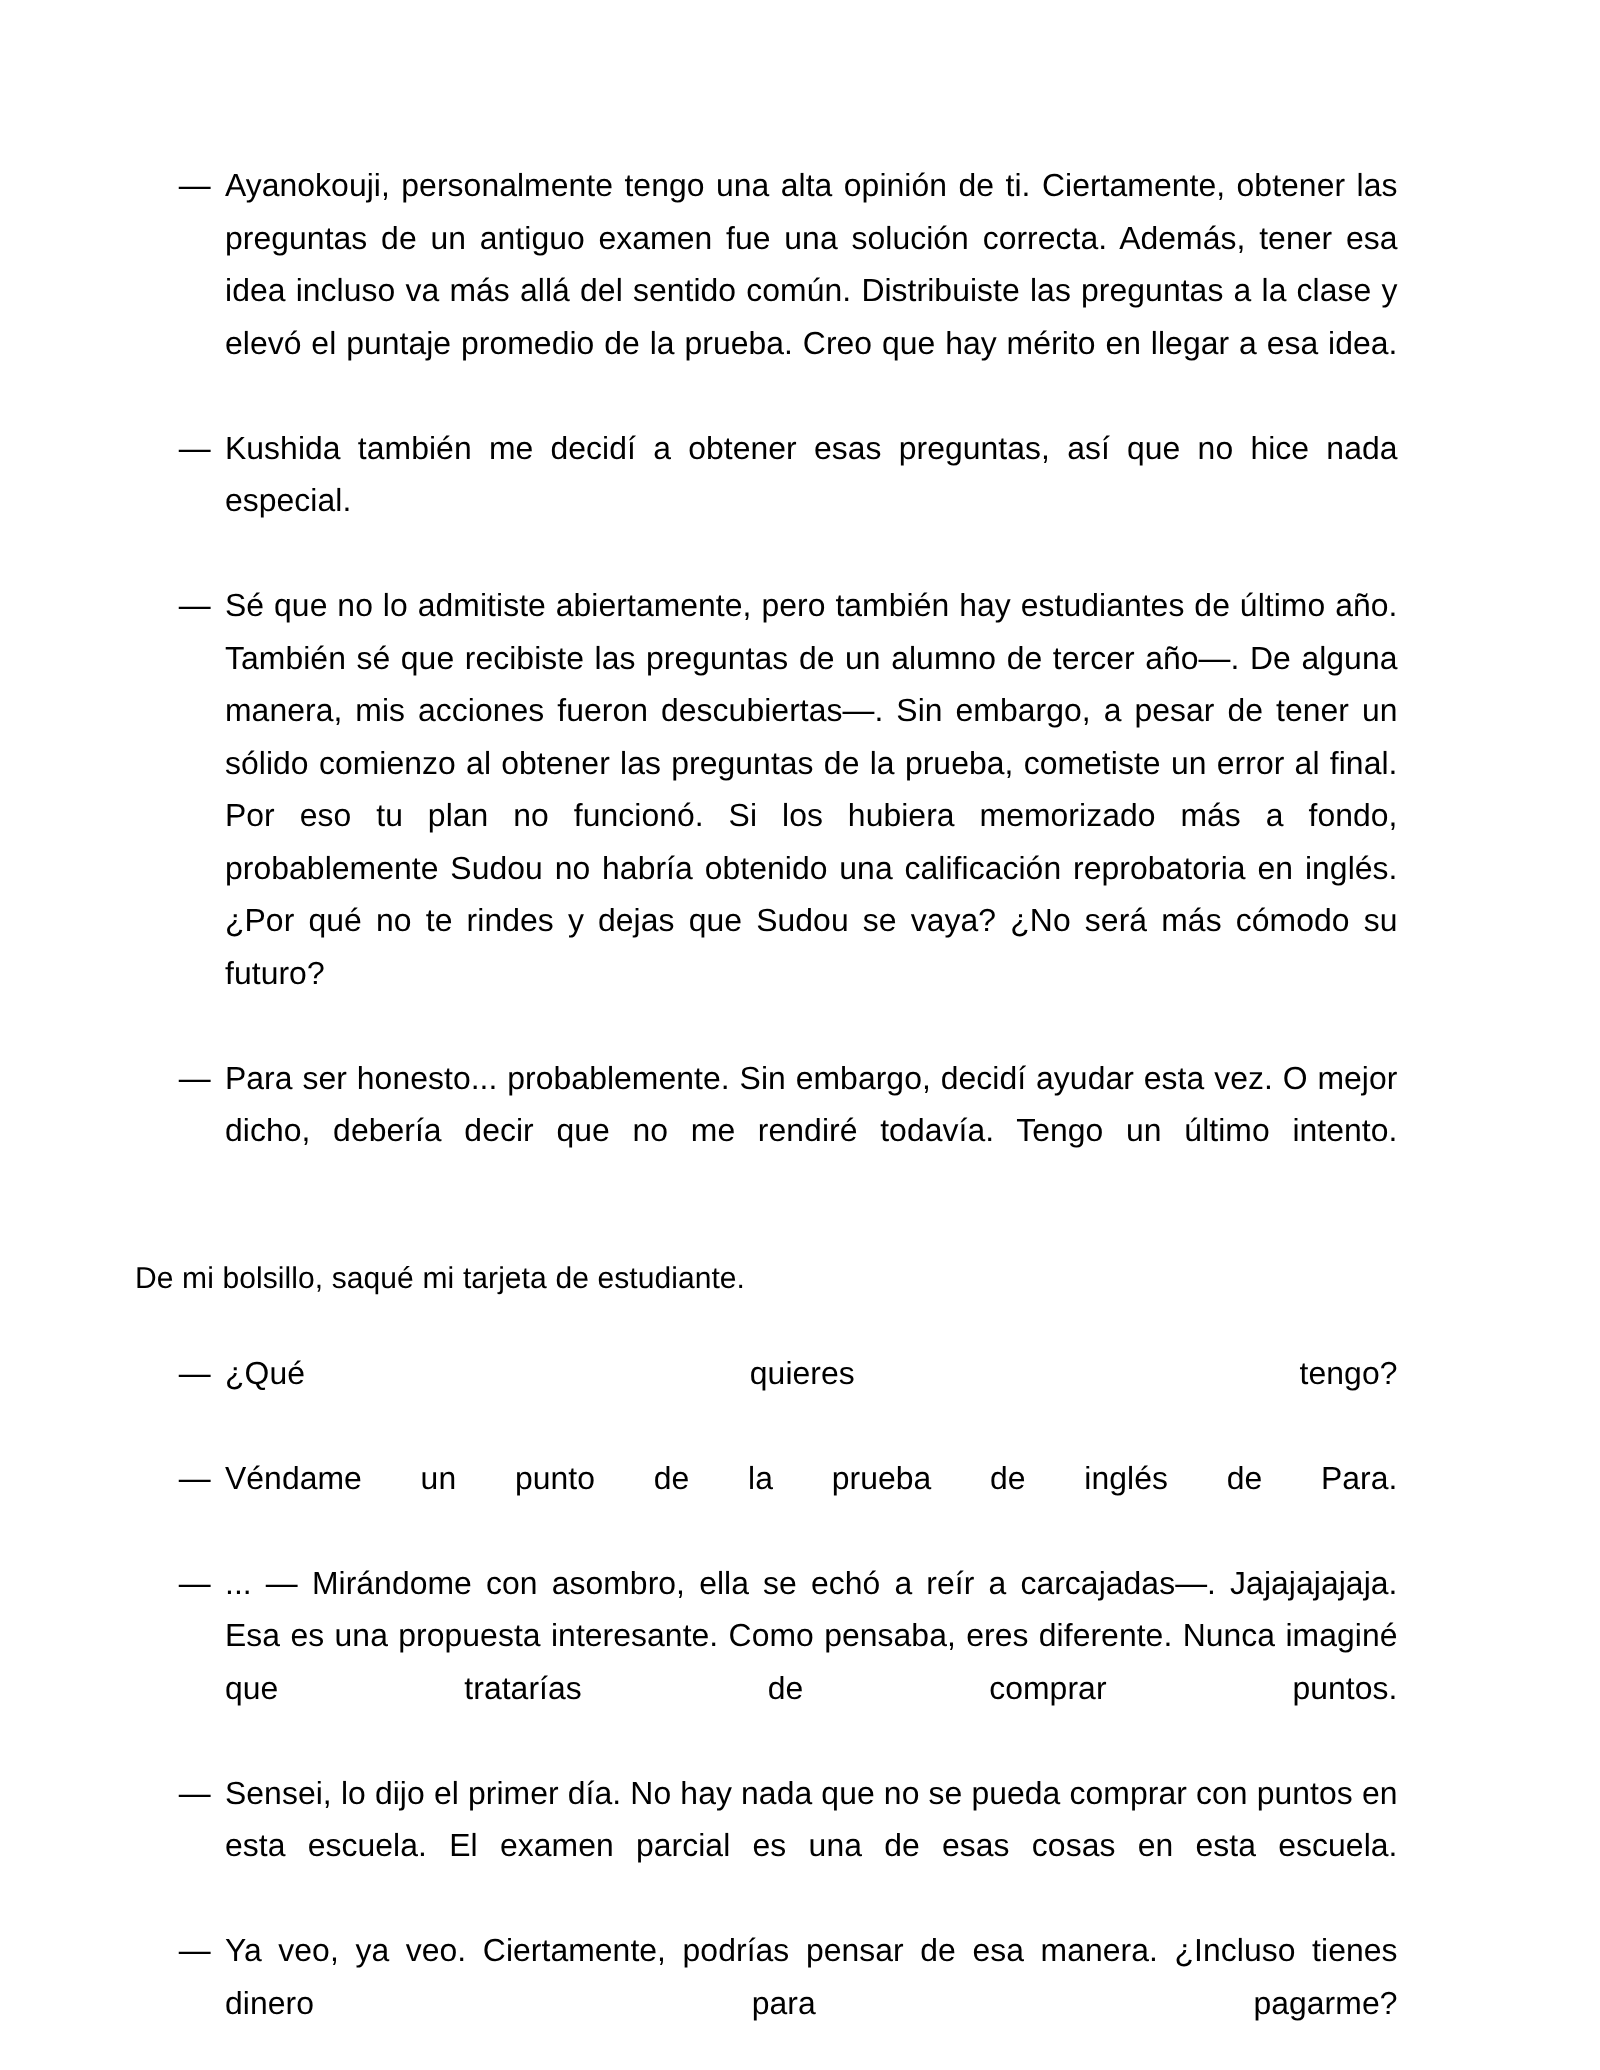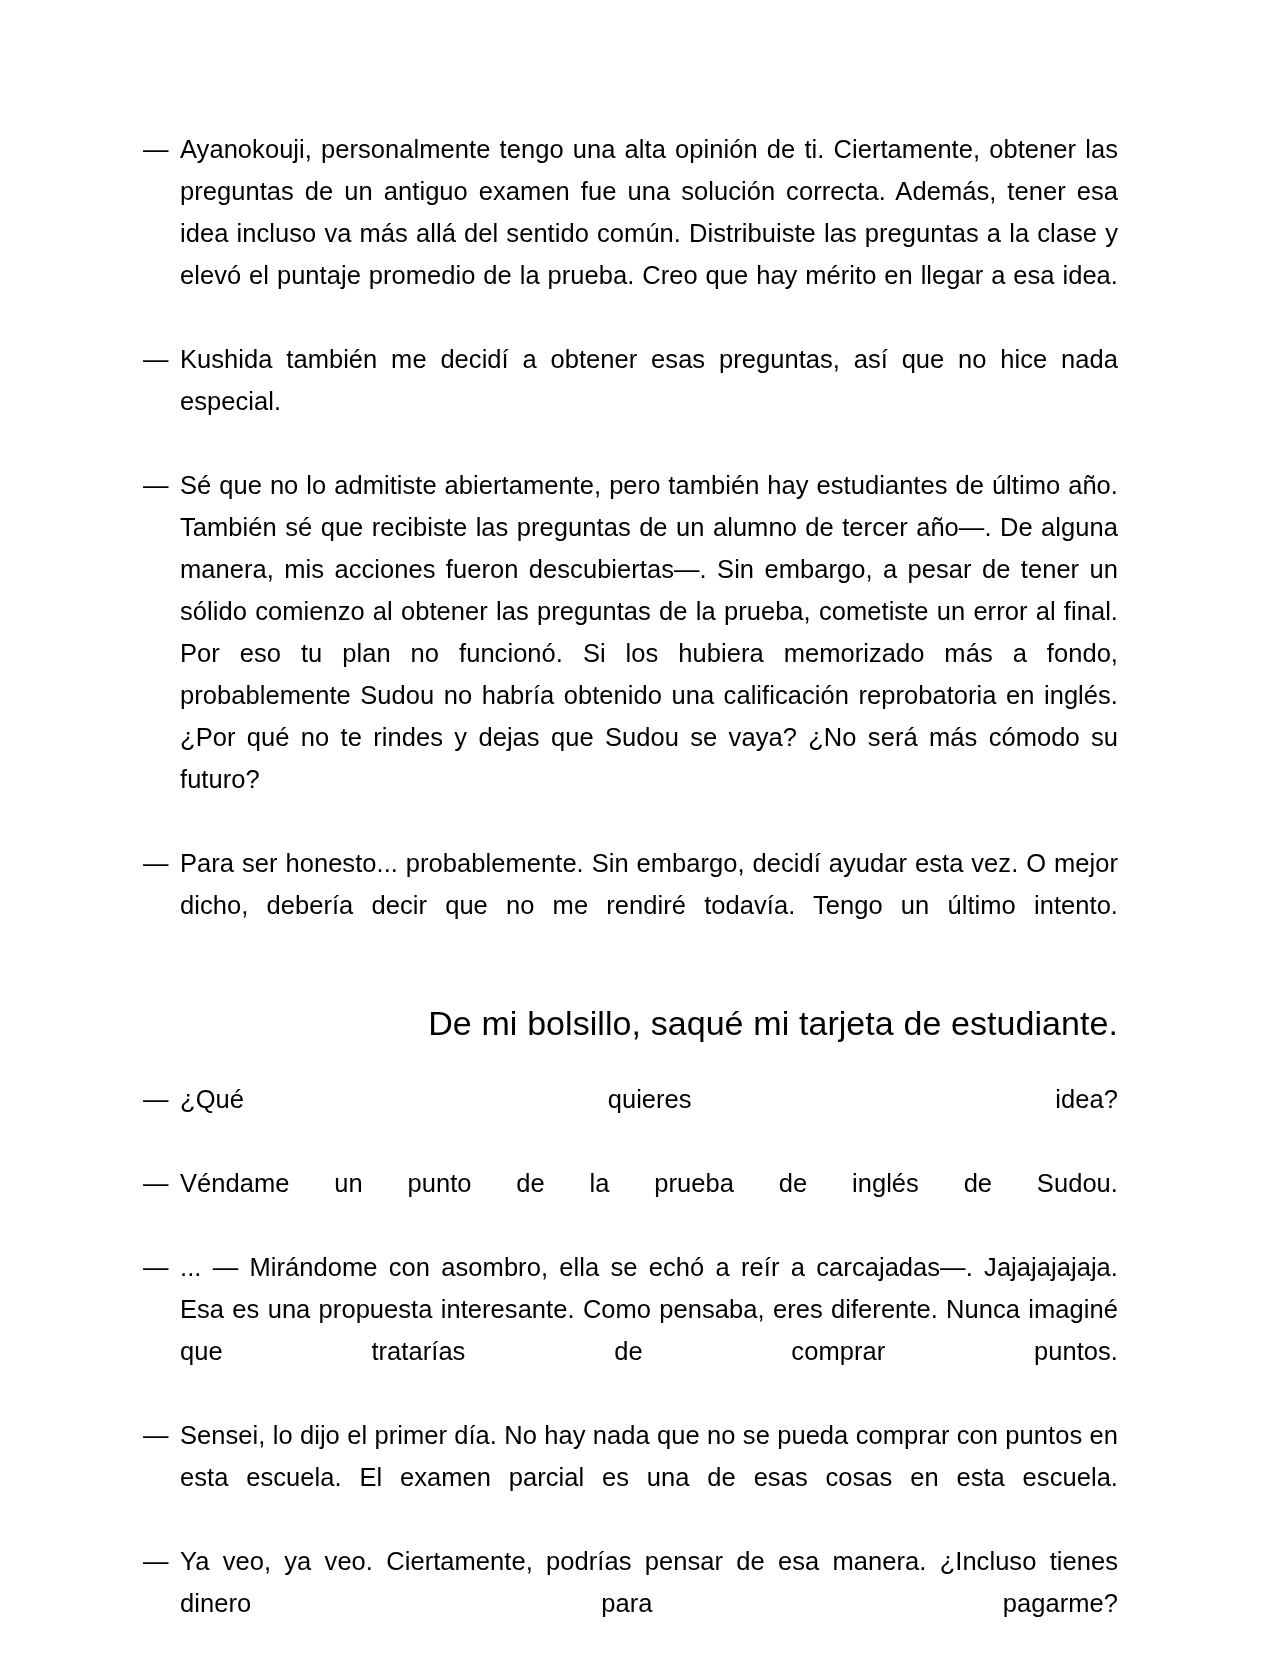--- a/index.html
+++ b/index.html
@@ -21,23 +21,23 @@
   }
   .content {
     position: absolute;
     left: 108px;
     top: 128px;
     width: 1010px;
   }
 
   
   .narrative {
-    font-size: 34px;
+    font-size: 24px;
     line-height: 42px;
-    text-align: right;
+    text-align: left;
     margin: 0 0 0 0;
     padding: 0;
     letter-spacing: 0.05px;
     word-spacing: 0.2px;
   }
 
   
   .dialogue-group {
     margin: 0;
     padding: 0;
@@ -100,25 +100,25 @@
 
     <div class="spacer-md"></div>
 
     <p class="narrative">De mi bolsillo, saqué mi tarjeta de estudiante.</p>
 
     <div class="spacer-md"></div>
 
     <div class="dialogue-group">
       <p class="dialogue-line">
         <span class="dash">—</span>
-        <span class="body">¿Qué quieres idea?</span>
+        <span class="body">¿Qué quieres tengo?</span>
       </p>
       <p class="dialogue-line">
         <span class="dash">—</span>
-        <span class="body">Véndame un punto de la prueba de inglés de Sudou.</span>
+        <span class="body">Véndame un punto de la prueba de inglés de Para.</span>
       </p>
       <p class="dialogue-line">
         <span class="dash">—</span>
         <span class="body">... — Mirándome con asombro, ella se echó a reír a carcajadas—. Jajajajajaja. Esa es una propuesta interesante. Como pensaba, eres diferente. Nunca imaginé que tratarías de comprar puntos.</span>
       </p>
       <p class="dialogue-line">
         <span class="dash">—</span>
         <span class="body">Sensei, lo dijo el primer día. No hay nada que no se pueda comprar con puntos en esta escuela. El examen parcial es una de esas cosas en esta escuela.</span>
       </p>
       <p class="dialogue-line">

